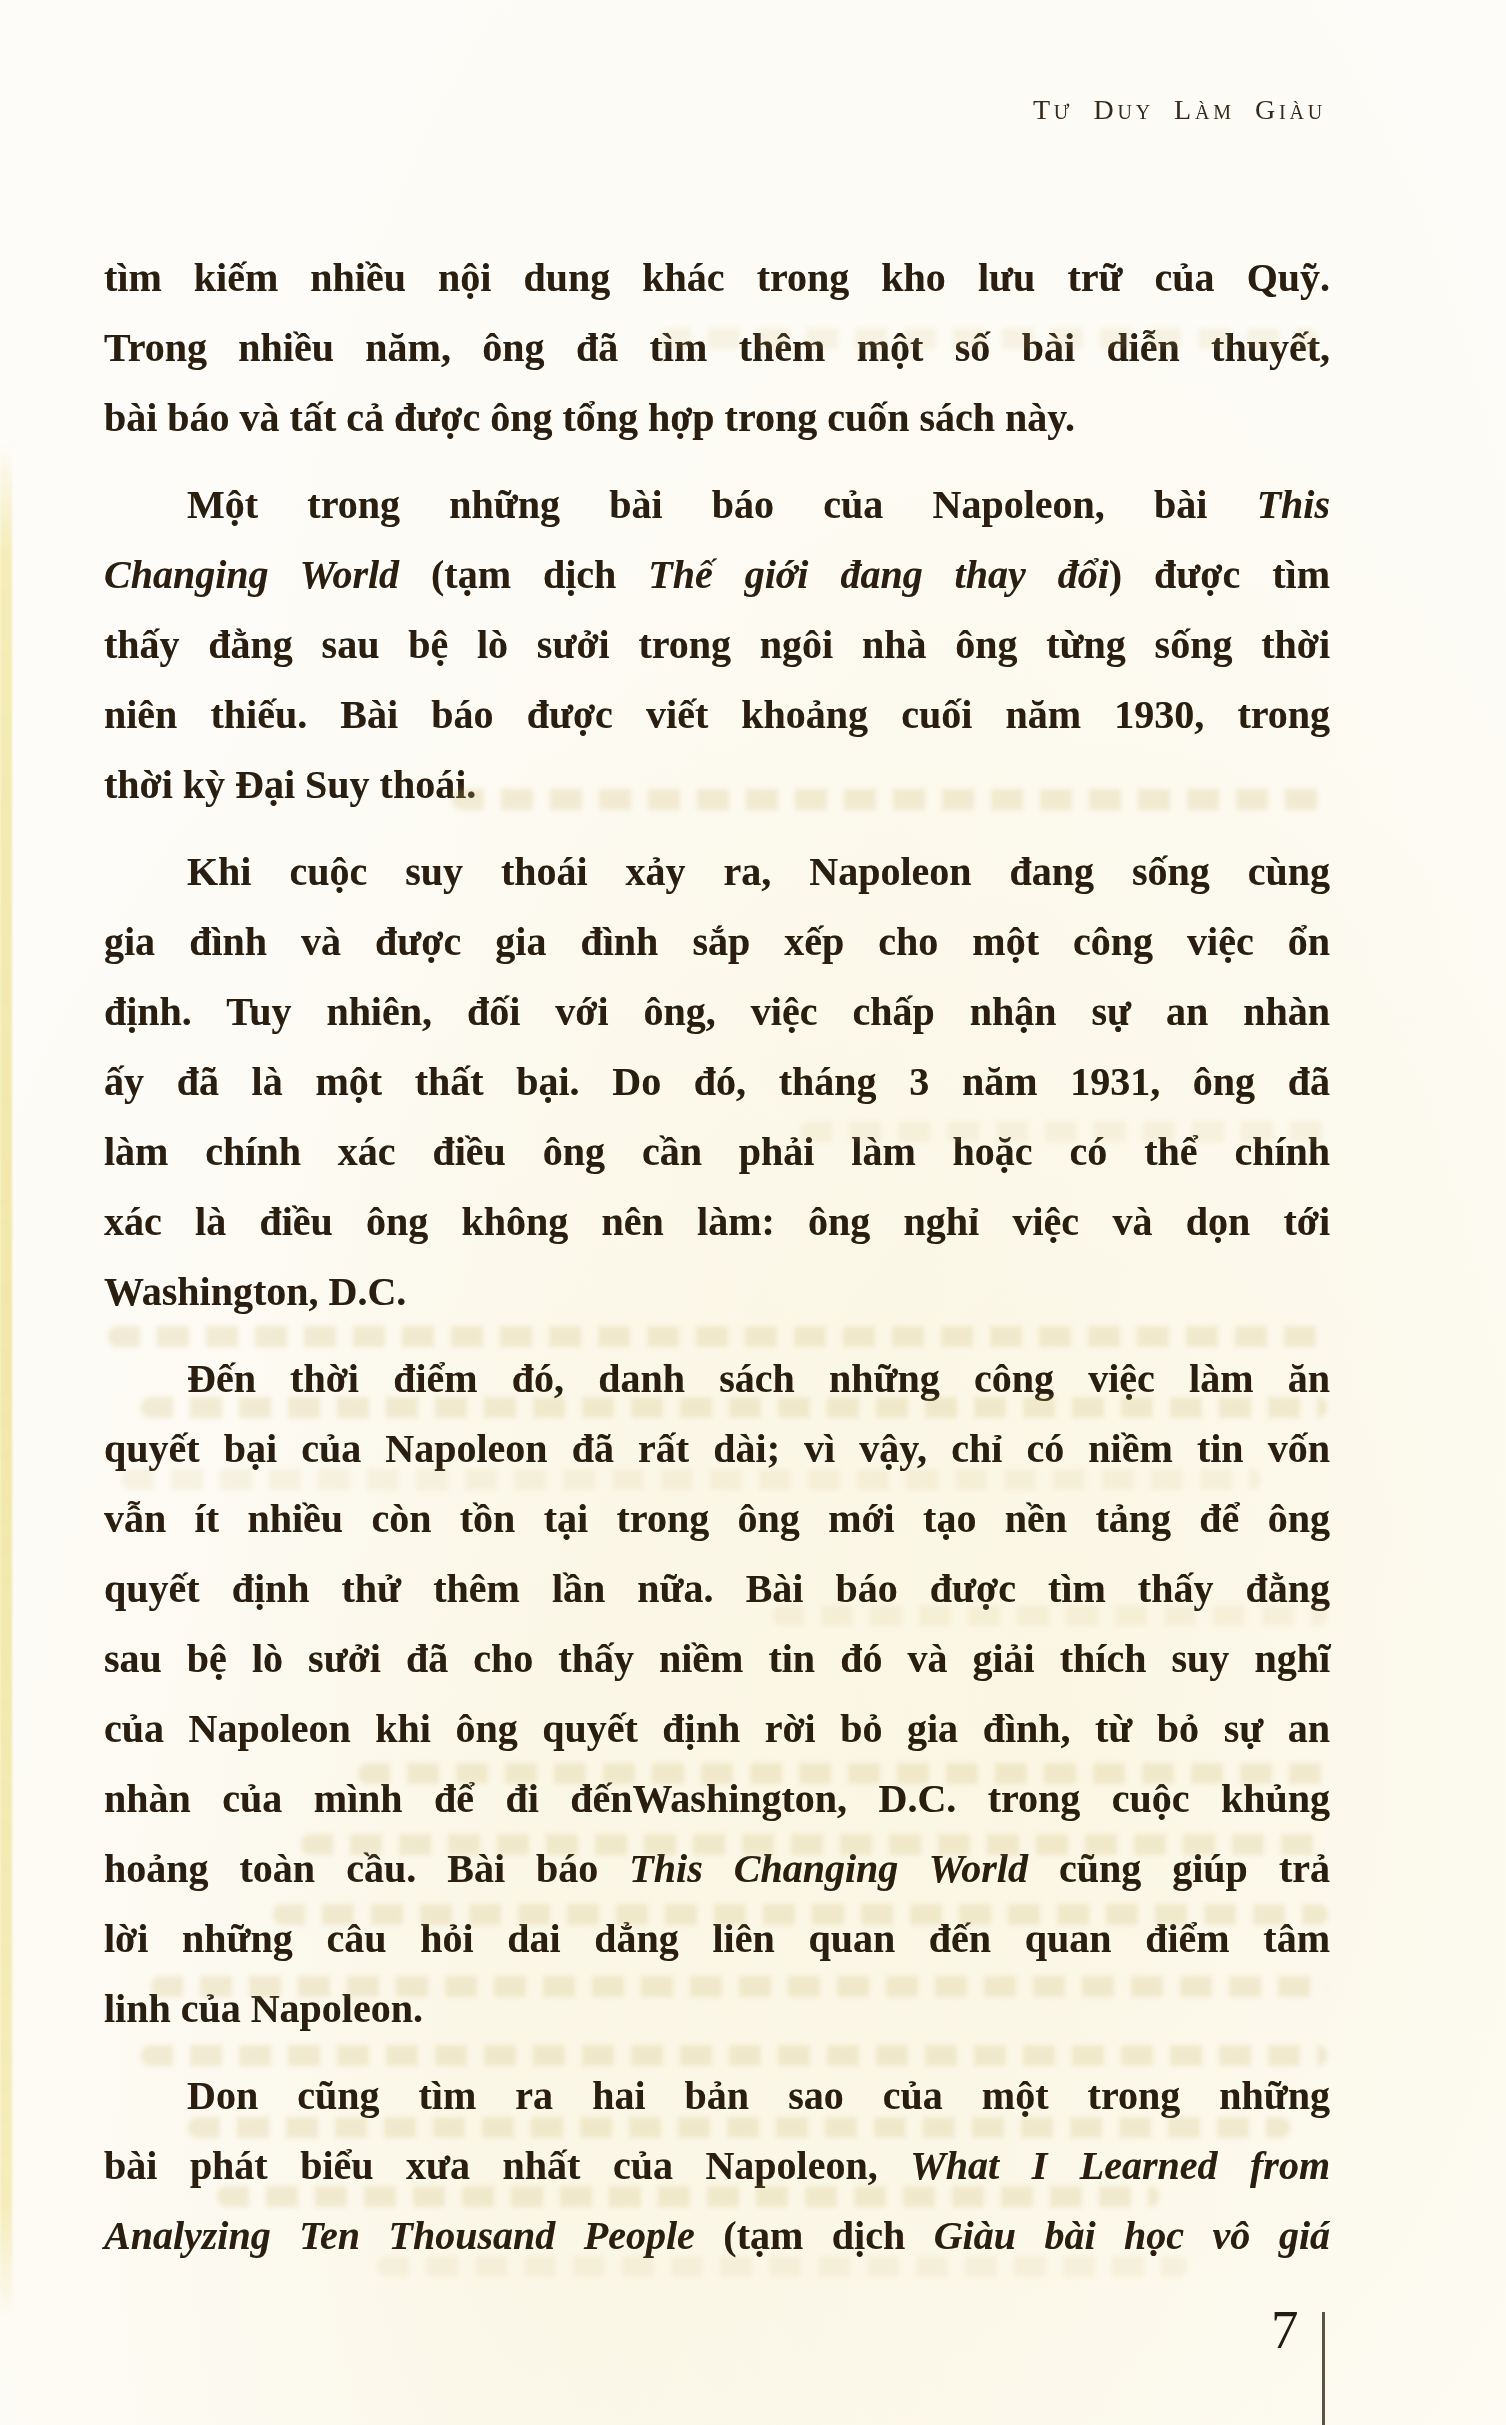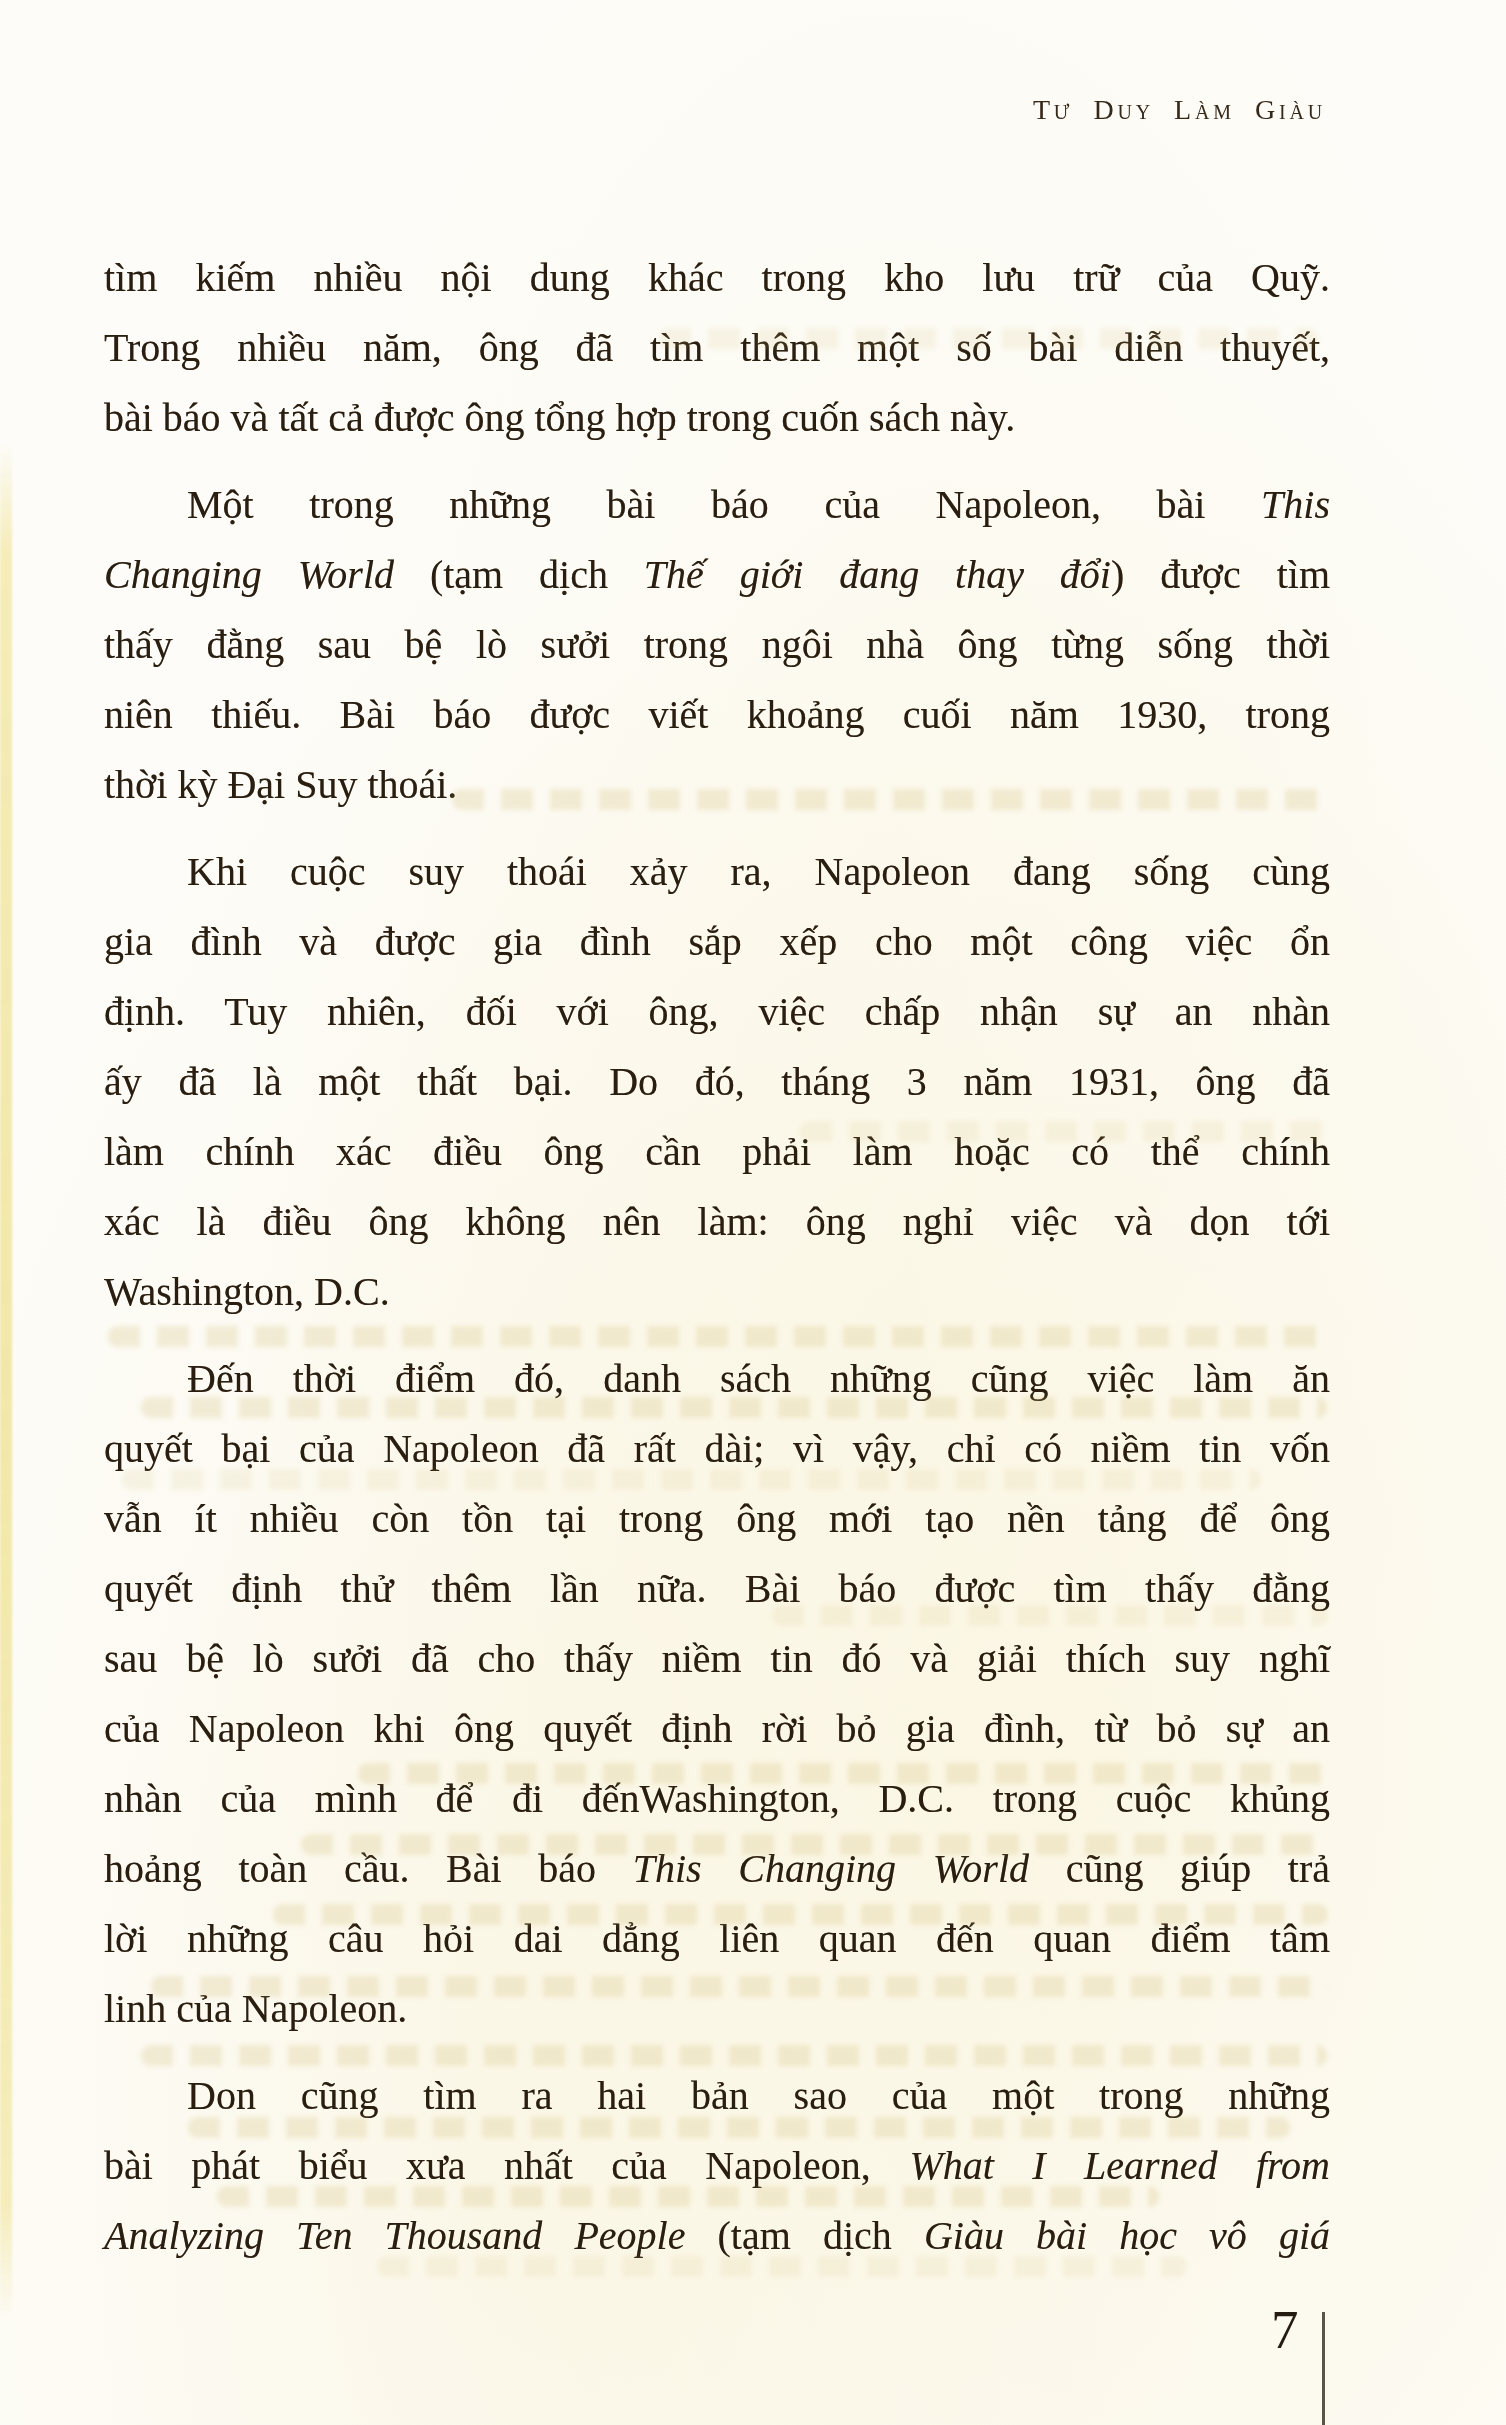--- a/index.html
+++ b/index.html
@@ -37,20 +37,21 @@
     font-size:40px;
     color:var(--ink,#2a1e10);
     text-shadow:0 0 0.5px rgba(42,30,16,.45);
   }
   .line{
     height:70px;
     line-height:70px;
     text-align:justify;
     text-align-last:justify;
     white-space:normal;
+    font-weight:bold;
   }
   .line.para{
     margin-top:17px;
     text-indent:83px;
   }
   .line.end{
     text-align-last:left;
   }
   .it{font-style:italic;}
   
@@ -109,21 +110,21 @@
       <div class="line"><span>thấy đằng sau bệ lò sưởi trong ngôi nhà ông từng sống thời</span></div>
       <div class="line"><span>niên thiếu. Bài báo được viết khoảng cuối năm 1930, trong</span></div>
       <div class="line end"><span>thời kỳ Đại Suy thoái.</span></div>
       <div class="line para"><span>Khi cuộc suy thoái xảy ra, Napoleon đang sống cùng</span></div>
       <div class="line"><span>gia đình và được gia đình sắp xếp cho một công việc ổn</span></div>
       <div class="line"><span>định. Tuy nhiên, đối với ông, việc chấp nhận sự an nhàn</span></div>
       <div class="line"><span>ấy đã là một thất bại. Do đó, tháng 3 năm 1931, ông đã</span></div>
       <div class="line"><span>làm chính xác điều ông cần phải làm hoặc có thể chính</span></div>
       <div class="line"><span>xác là điều ông không nên làm: ông nghỉ việc và dọn tới</span></div>
       <div class="line end"><span>Washington, D.C.</span></div>
-      <div class="line para"><span>Đến thời điểm đó, danh sách những cũng việc làm ăn</span></div>
+      <div class="line para"><span>Đến thời điểm đó, danh sách những công việc làm ăn</span></div>
       <div class="line"><span>quyết bại của Napoleon đã rất dài; vì vậy, chỉ có niềm tin vốn</span></div>
       <div class="line"><span>vẫn ít nhiều còn tồn tại trong ông mới tạo nền tảng để ông</span></div>
       <div class="line"><span>quyết định thử thêm lần nữa. Bài báo được tìm thấy đằng</span></div>
       <div class="line"><span>sau bệ lò sưởi đã cho thấy niềm tin đó và giải thích suy nghĩ</span></div>
       <div class="line"><span>của Napoleon khi ông quyết định rời bỏ gia đình, từ bỏ sự an</span></div>
       <div class="line"><span>nhàn của mình để đi đếnWashington, D.C. trong cuộc khủng</span></div>
       <div class="line"><span>hoảng toàn cầu. Bài báo </span><span class="it">This Changing World</span><span> cũng giúp trả</span></div>
       <div class="line"><span>lời những câu hỏi dai dẳng liên quan đến quan điểm tâm</span></div>
       <div class="line end"><span>linh của Napoleon.</span></div>
       <div class="line para"><span>Don cũng tìm ra hai bản sao của một trong những</span></div>

